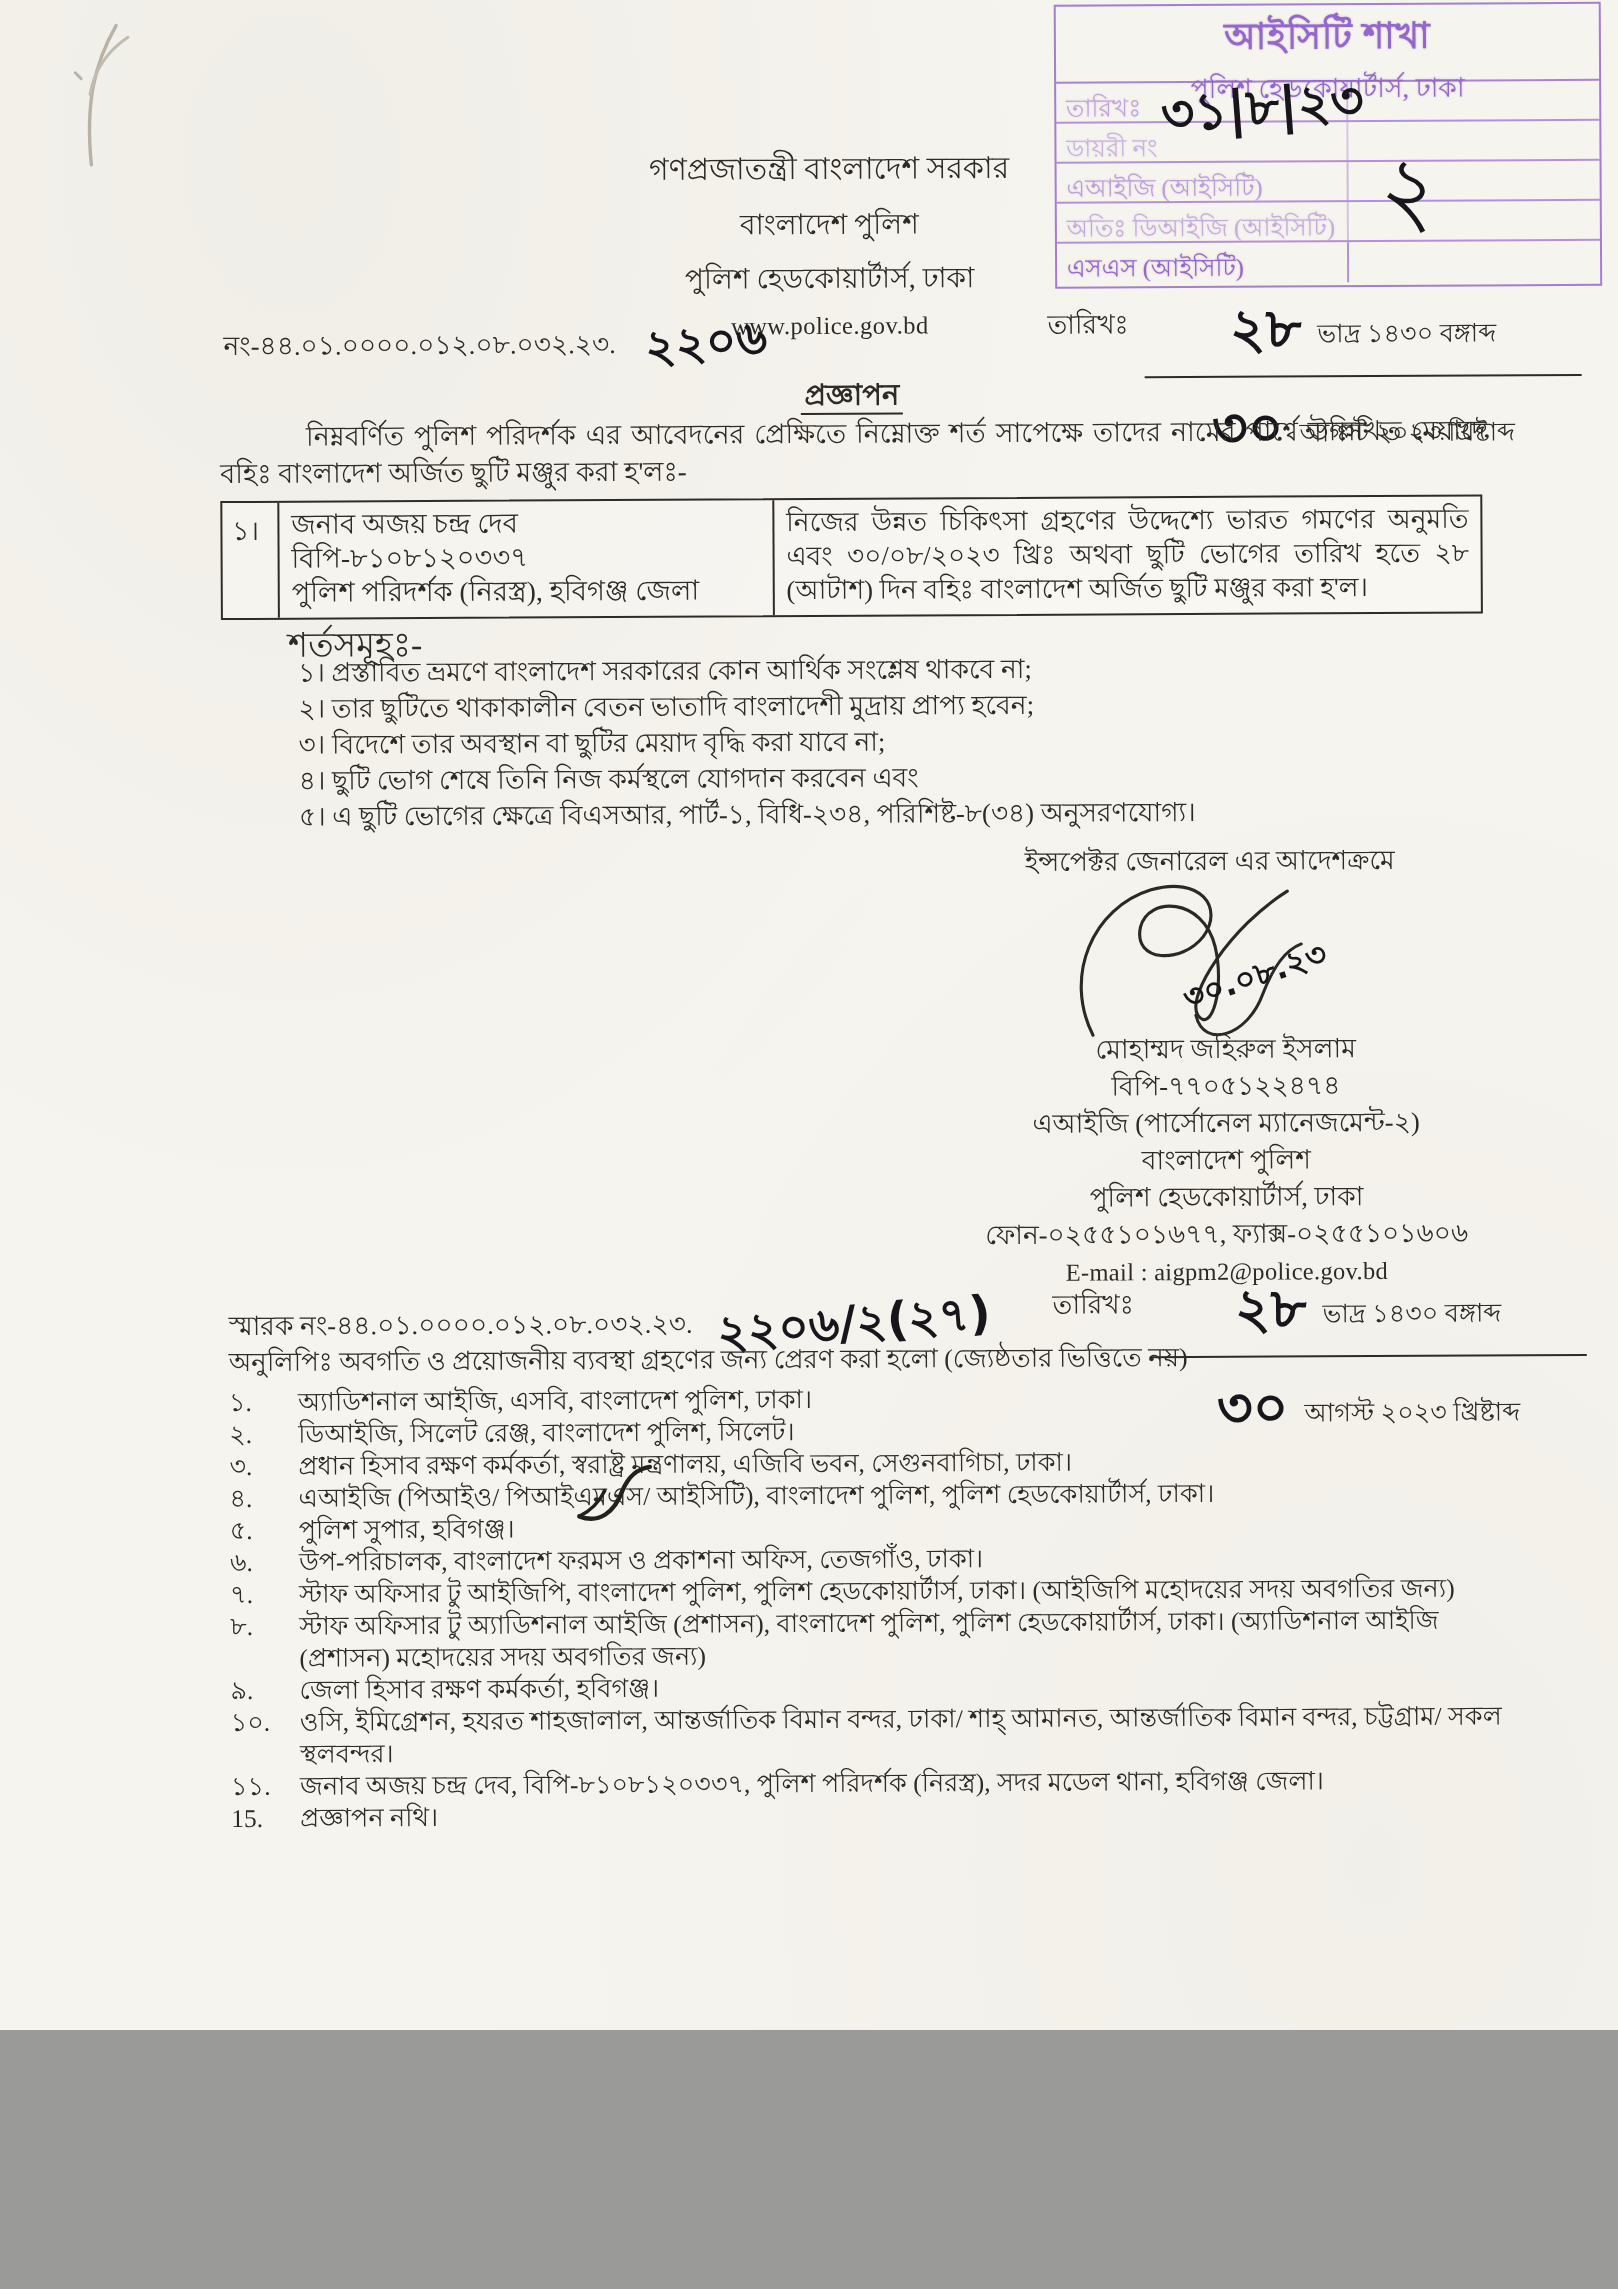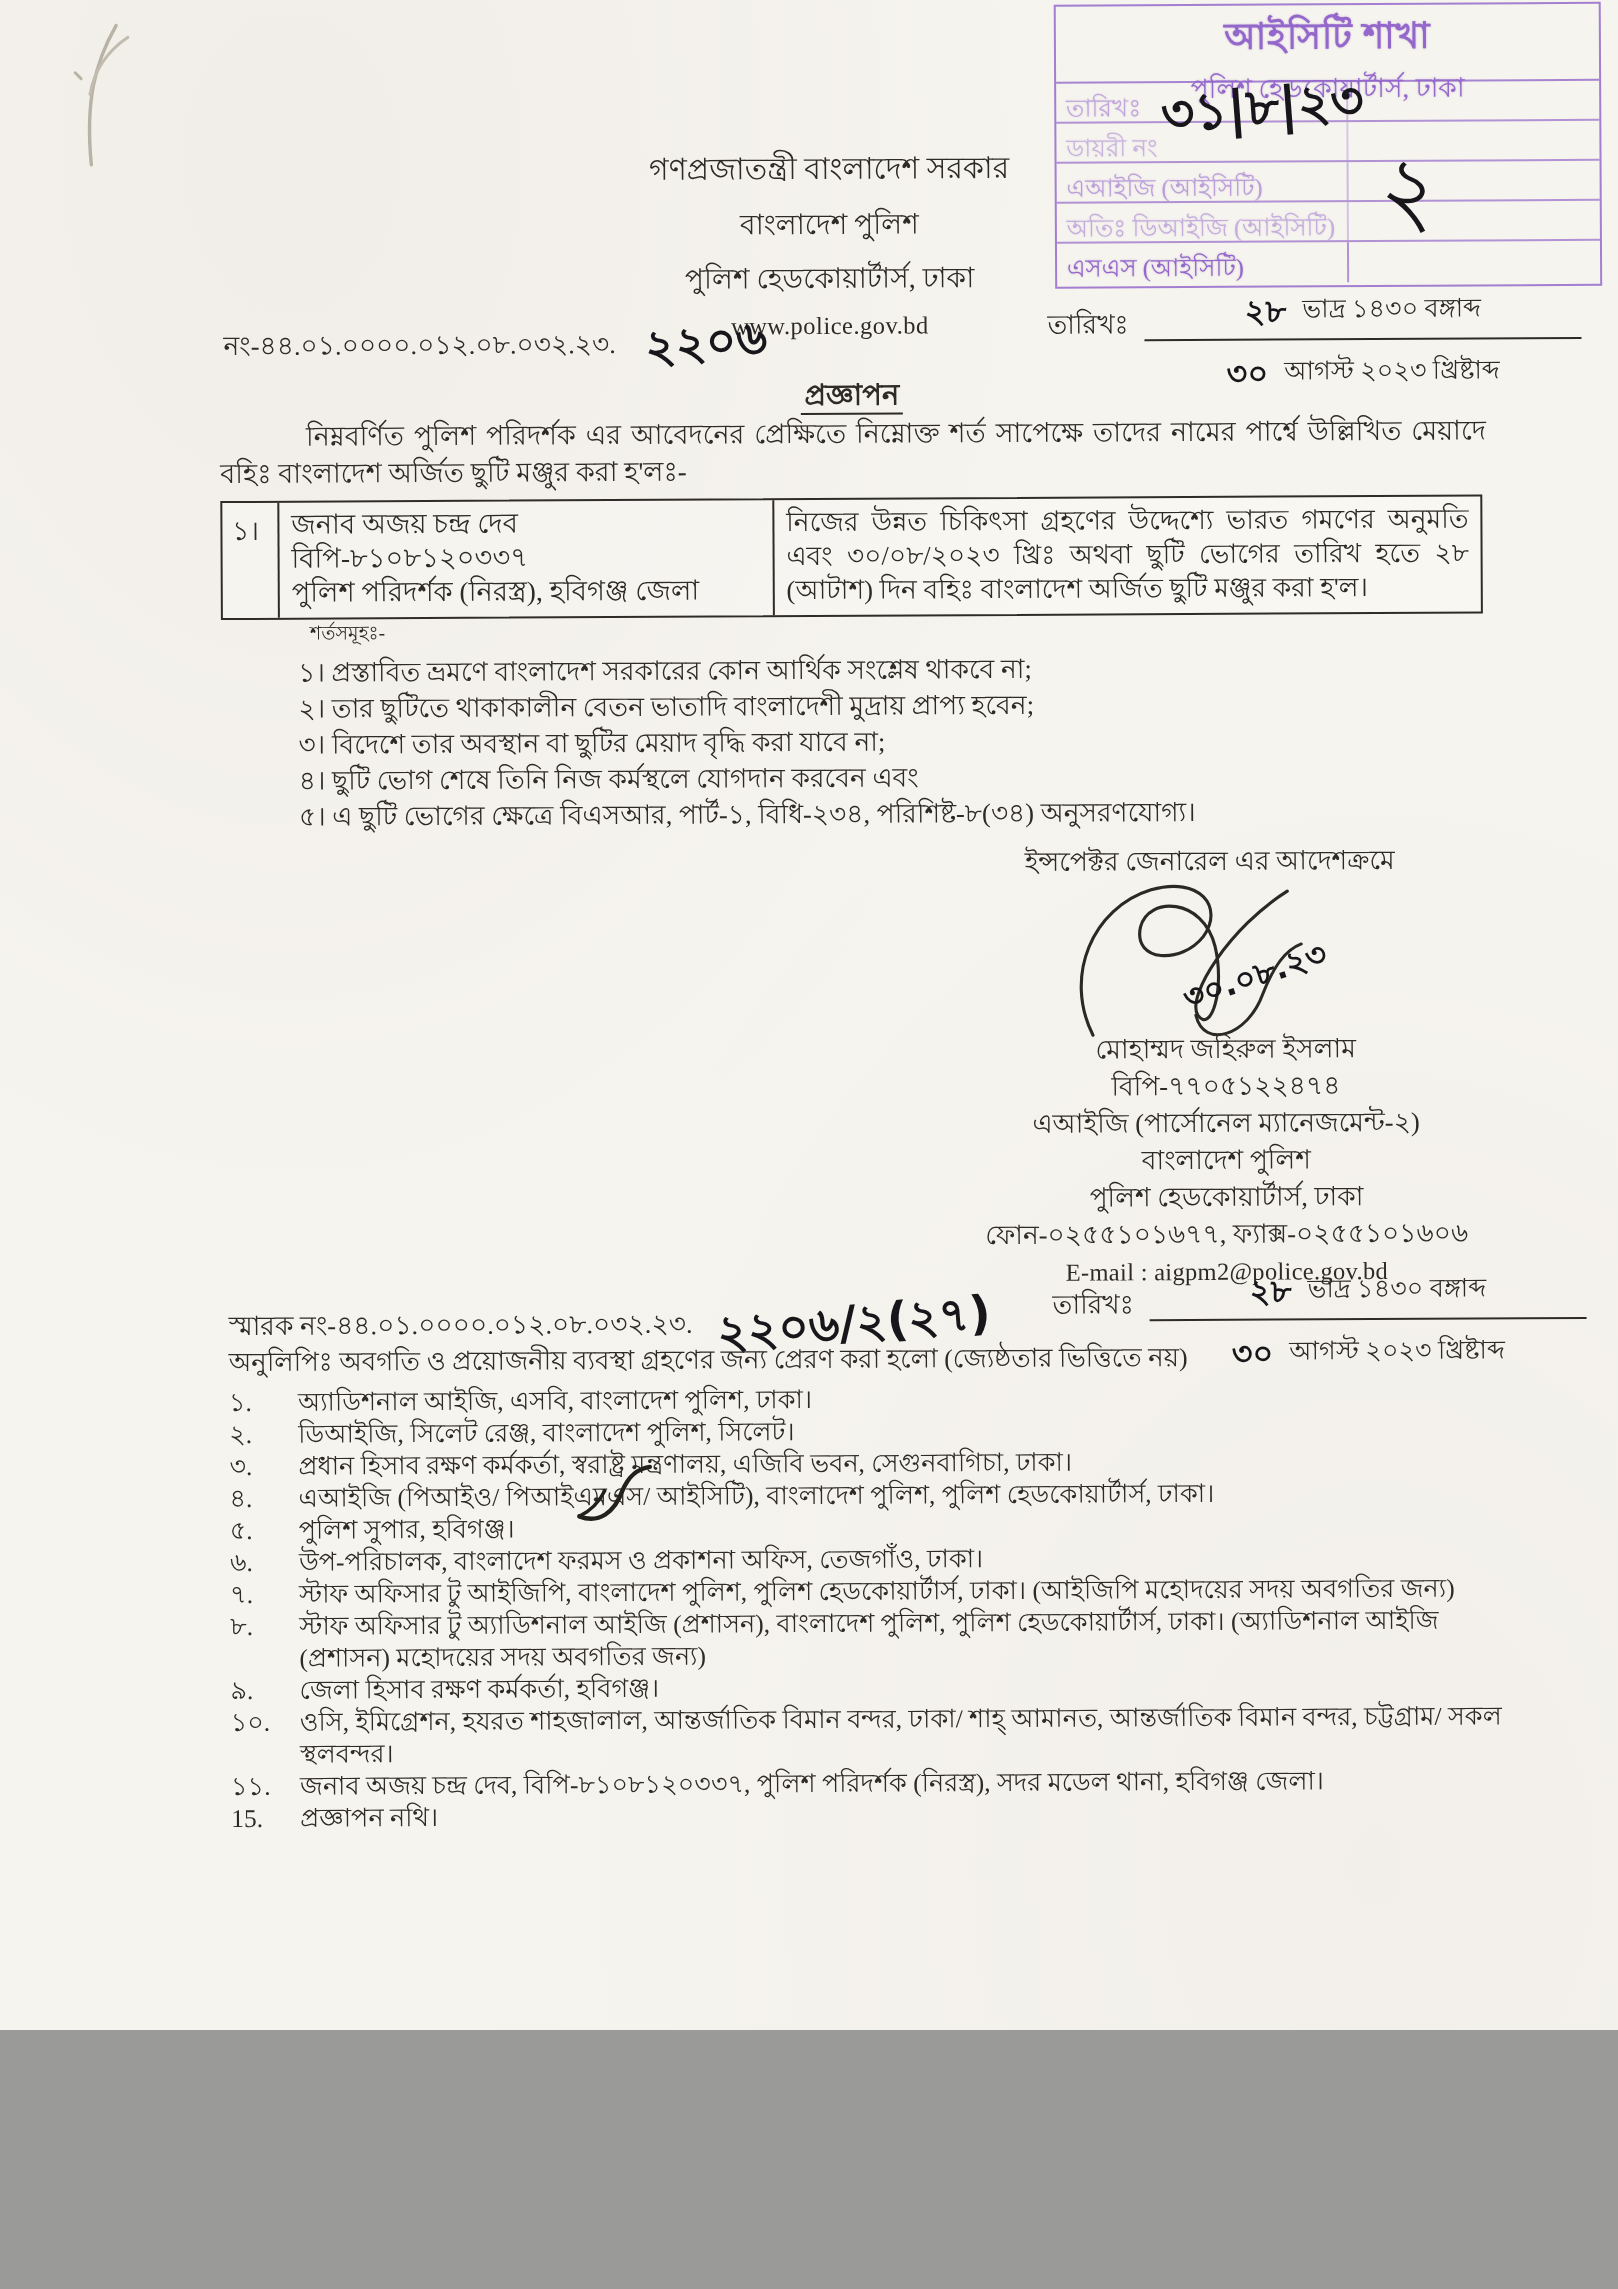--- a/index.html
+++ b/index.html
@@ -50,35 +50,35 @@
 
   
   .date-block{position:absolute;width:534px;}
   .db1{left:1051px;top:284px;}
   .db2{left:1051px;top:1264px;}
   .date-inner{display:flex;}
   .date-label{font-size:26.5px;margin-right:15.7px;padding-top:21.6px;white-space:nowrap;}
   .date-frac{flex:1;text-align:center;}
   .date-top{border-bottom:2.9px solid #2e2b27;padding:0 7.8px 2.9px;font-size:25.5px;white-space:nowrap;}
   .date-bottom{padding-top:2.9px;font-size:25.5px;white-space:nowrap;}
-  .hw-num{display:inline-block;font-size:32px;font-weight:bold;transform:translateY(4.9px);margin-right:16px;font-family:"DejaVu Sans",sans-serif;color:#17161a;}
+  .hw-num{display:inline-block;font-size:55px;font-weight:bold;transform:translateY(4.9px);margin-right:16px;font-family:"DejaVu Sans",sans-serif;color:#17161a;}
 
   
   .doc-title{position:absolute;left:223px;top:372px;width:1264px;text-align:center;font-size:29px;font-weight:bold;}
   .doc-title span{border-bottom:2.9px solid #2e2b27;padding:0 3.9px 2px;text-align:right;}
   .body-para{position:absolute;left:223px;top:416px;width:1266px;font-size:27px;line-height:37px;text-align:justify;text-indent:86px;}
 
   
   .leave-table{position:absolute;left:223px;top:498px;width:1262px;border:2.5px solid #2f2c28;display:grid;grid-template-columns:57px 495px 1fr;box-sizing:border-box;background:rgba(255,255,255,.25);}
   .lt-serial{border-right:2.5px solid #2f2c28;padding:7.8px 0 0 9.8px;font-size:26.5px;}
   .lt-officer{border-right:2.5px solid #2f2c28;padding:4.9px 11.8px 7.8px;font-size:27.4px;line-height:34px;}
   .lt-order{padding:4.9px 11.8px 7.8px;font-size:26.5px;line-height:34px;text-align:justify;}
 
   
-  .cond-heading{position:absolute;left:290px;top:616px;font-size:19px;margin-left:22px;}
+  .cond-heading{position:absolute;left:290px;top:616px;font-size:34px;}
   .cond-list{position:absolute;left:300px;top:653px;font-size:26.5px;line-height:35px;}
   .cond-item{margin-bottom:1px;white-space:nowrap;}
 
   
   .order-line{position:absolute;left:1000px;top:843px;width:421px;text-align:center;font-size:26.5px;}
   .sig-scribble{position:absolute;left:1039px;top:870px;width:392px;height:206px;}
   .sig-date{position:absolute;left:1181px;top:953px;font-size:32px;font-weight:bold;transform:rotate(-18deg);}
   .sig-block{position:absolute;left:902px;top:1033px;width:647px;text-align:center;font-size:26.5px;line-height:37px;}
   .sig-email{font-size:24.5px;letter-spacing:0.3px;}
 

